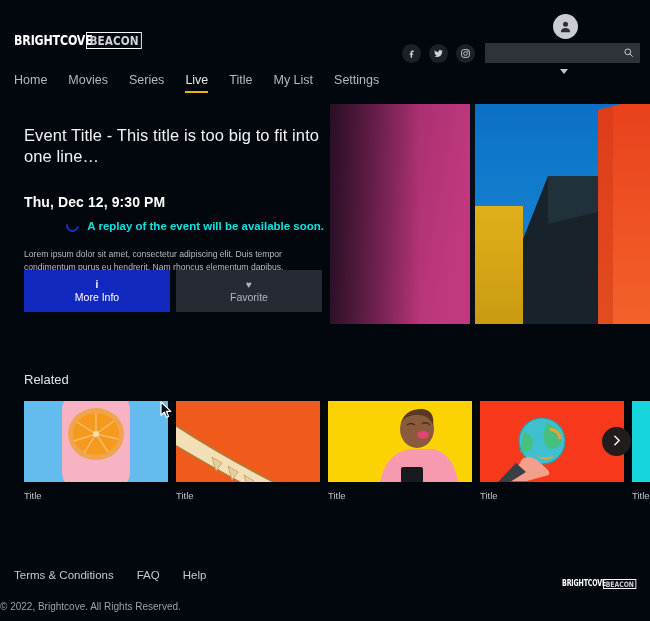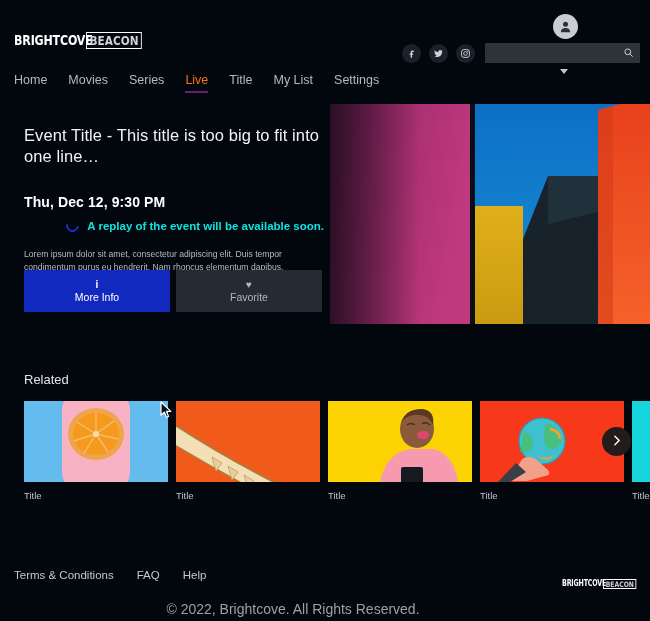--- a/index.html
+++ b/index.html
@@ -129,22 +129,22 @@
     gap: 21px;
     z-index: 30;
   }
   .nav-item {
     font-size: 12.5px;
     color: #b6b9c0;
     padding-bottom: 4px;
     cursor: pointer;
   }
   .nav-item.active {
-    color: #f97316;
-    border-bottom: 2px solid #701a75;
+    color: #e5e5e5;
+    border-bottom: 2px solid #eab308;
   }
 
   
   .hero {
     position: relative;
     height: 233px;
     margin-top: 0;
   }
   .hero-image {
     position: absolute;
@@ -329,22 +329,22 @@
   .footer-logo .logo-box {
     font-size: 7.5px; line-height: 8px;
     border-width: 1px;
     padding: 0.5px 2px;
     margin-left: -10px;
   }
   .copyright {
     position: absolute;
     left: 0; top: 46px;
     width: 586px;
-    text-align: center;
-    font-size: 14px;
+    text-align: left;
+    font-size: 10px;
     color: #9da0a7;
   }
 </style>
 </head>
 <body>
 
 <div class="header">
 
   <div class="logo">
     <span class="logo-word">BRIGHTCOVE</span>

